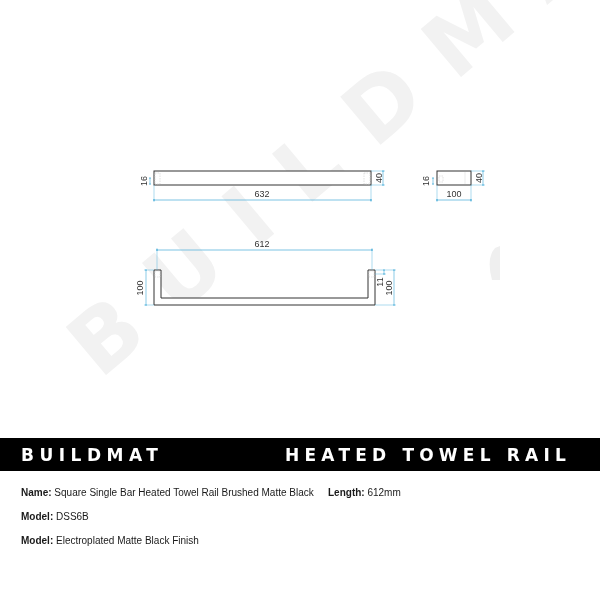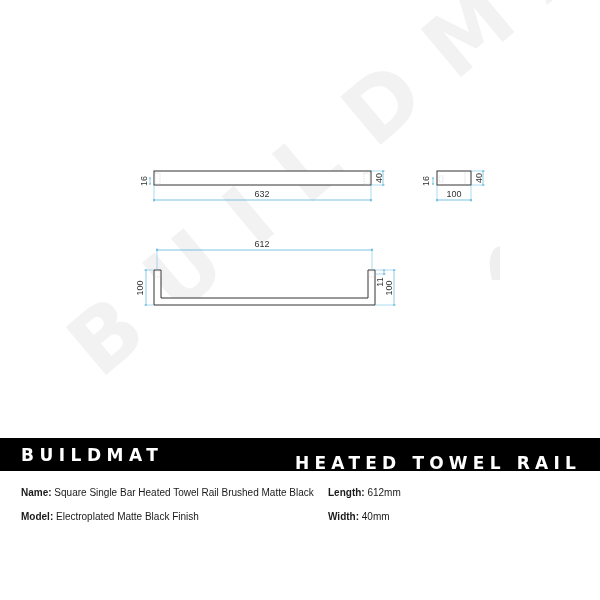--- a/index.html
+++ b/index.html
@@ -2,21 +2,21 @@
 <html><head>
   <meta charset="utf-8">
   <style>
     html, body { margin: 0; padding: 0; background: #ffffff; }
     body { width: 600px; height: 600px; position: relative; overflow: hidden; font-family: "Liberation Sans", sans-serif; }
     .drawing { position: absolute; left: 0; top: 0; width: 560px; height: 430px; }
     .drawing svg { position: absolute; left: 0; top: 0; }
     .watermark { position: absolute; left: 0; top: 0; width: 600px; height: 430px; pointer-events: none; }
     .banner { position: absolute; left: 0; top: 438px; width: 600px; height: 33px; background: #000000; color: #ffffff; }
     .banner .brand { position: absolute; left: 21px; top: 7px; font-size: 17px; font-weight: bold; letter-spacing: 5.5px; font-family: "DejaVu Sans", sans-serif; }
-    .banner .category { position: absolute; right: 19px; top: 7px; font-size: 17px; font-weight: bold; letter-spacing: 5.2px; font-family: "DejaVu Sans", sans-serif; margin-top: 8px; }
+    .banner .category { position: absolute; right: 29px; top: 7px; font-size: 17px; font-weight: bold; letter-spacing: 5.2px; font-family: "DejaVu Sans", sans-serif; }
     .specs { position: absolute; top: 486px; font-size: 10px; color: #1a1a1a; }
     .specs.left { left: 21px; }
     .specs.right { left: 328px; }
     .spec-row { height: 24px; line-height: 14px; white-space: nowrap; }
     .spec-row b { font-weight: bold; }
   </style>
 </head>
 <body>
 
 <div class="watermark">
@@ -104,26 +104,26 @@
   <span class="category">HEATED TOWEL RAIL</span>
 </div>
 
 <div class="specs left">
   <div class="spec-row">
     <b>Name:</b>
     <span>Square Single Bar Heated Towel Rail Brushed Matte Black</span>
   </div>
   <div class="spec-row">
     <b>Model:</b>
+    <span>DSS6B</span>
+  </div>
+  <div class="spec-row">
+    <b>Model:</b>
     <span>Electroplated Matte Black Finish</span>
   </div>
 </div>
 
 <div class="specs right">
   <div class="spec-row">
     <b>Length:</b>
     <span>612mm</span>
   </div>
-  <div class="spec-row">
-    <b>Width:</b>
-    <span>40mm</span>
-  </div>
 </div>
 
 </body></html>

